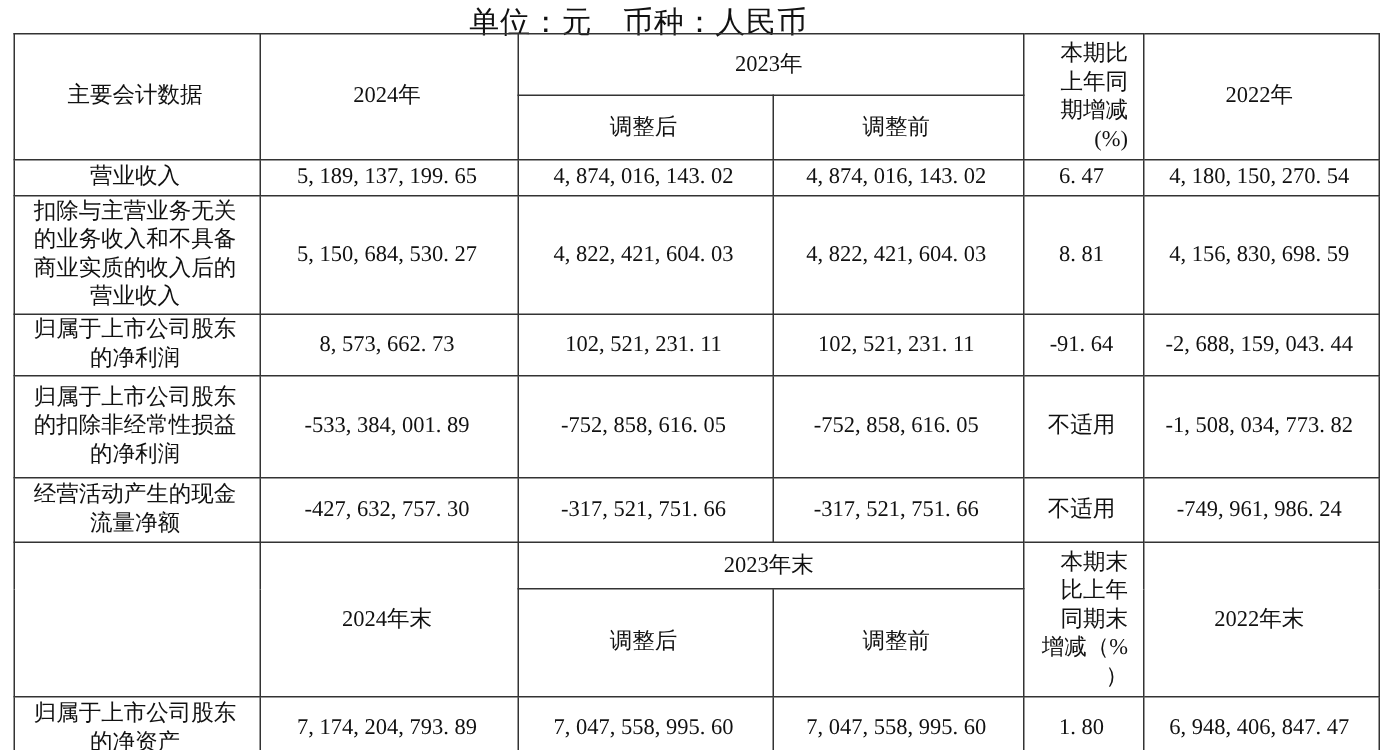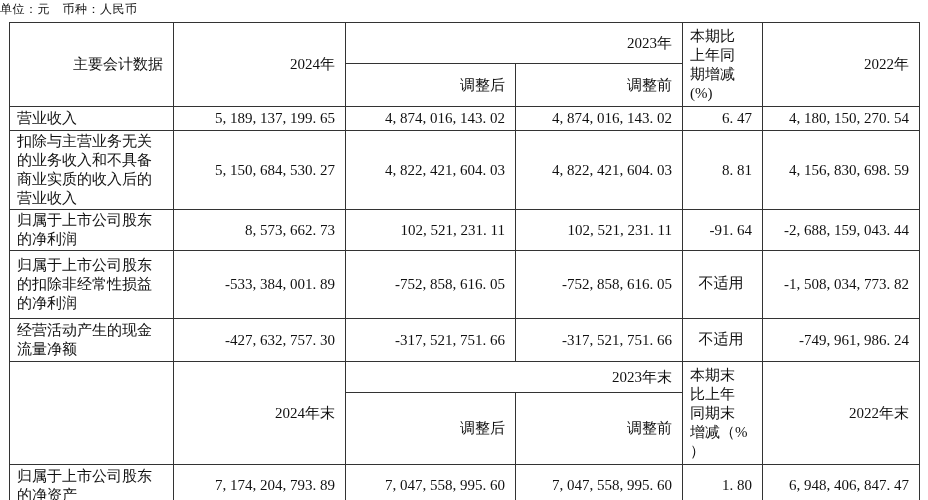--- a/index.html
+++ b/index.html
@@ -7,41 +7,41 @@
     margin: 0; padding: 0;
     width: 928px; height: 500px;
     background: #ffffff;
     color: #111;
     font-family: "Liberation Serif", "DejaVu Serif", serif;
     overflow: hidden;
   }
   .page { position: relative; width: 928px; height: 500px; overflow: hidden; }
   .unit-note {
     position: absolute; top: 1px; left: 0;
-    width: 919px; text-align: left; padding-right: 68px;
-    font-size: 12px; letter-spacing: 0.5px;
+    width: 919px; text-align: center; padding-right: 68px;
+    font-size: 20px; letter-spacing: 0.5px;
     white-space: pre;
   }
   table.fin {
     position: absolute; top: 22px; left: 9px;
     width: 910px;
     border-collapse: collapse; table-layout: fixed;
   }
   table.fin td {
     border: 1px solid #333;
     font-size: 15px; line-height: 19px;
     padding: 1px 10px 1px 7px;
     vertical-align: middle;
     overflow: hidden;
   }
-  td.hdr { text-align: right; padding: 1px 4px; }
-  td.lbl { text-align: left; }
-  td.num { text-align: right; }
-  td.ctr { text-align: center; font-family: Liberation Mono, monospace; }
-  td.wrap { white-space: pre-line; text-align: left; padding: 1px 2px; }
+  td.hdr { text-align: center; padding: 1px 4px; }
+  td.lbl { text-align: center; }
+  td.num { text-align: center; }
+  td.ctr { text-align: center; }
+  td.wrap { white-space: pre-line; text-align: right; padding: 1px 2px; }
   tr.h41 { height: 41px; } tr.h43 { height: 43px; }
   tr.h24 { height: 24px; } tr.h77 { height: 77px; }
   tr.h61 { height: 68px; } tr.h31 { height: 31px; }
   tr.h72 { height: 72px; } tr.h42 { height: 42px; }
   tr.h3 td { height: 10px; padding: 0; }
 </style>
 </head>
 <body>
 
 <div class="page">

